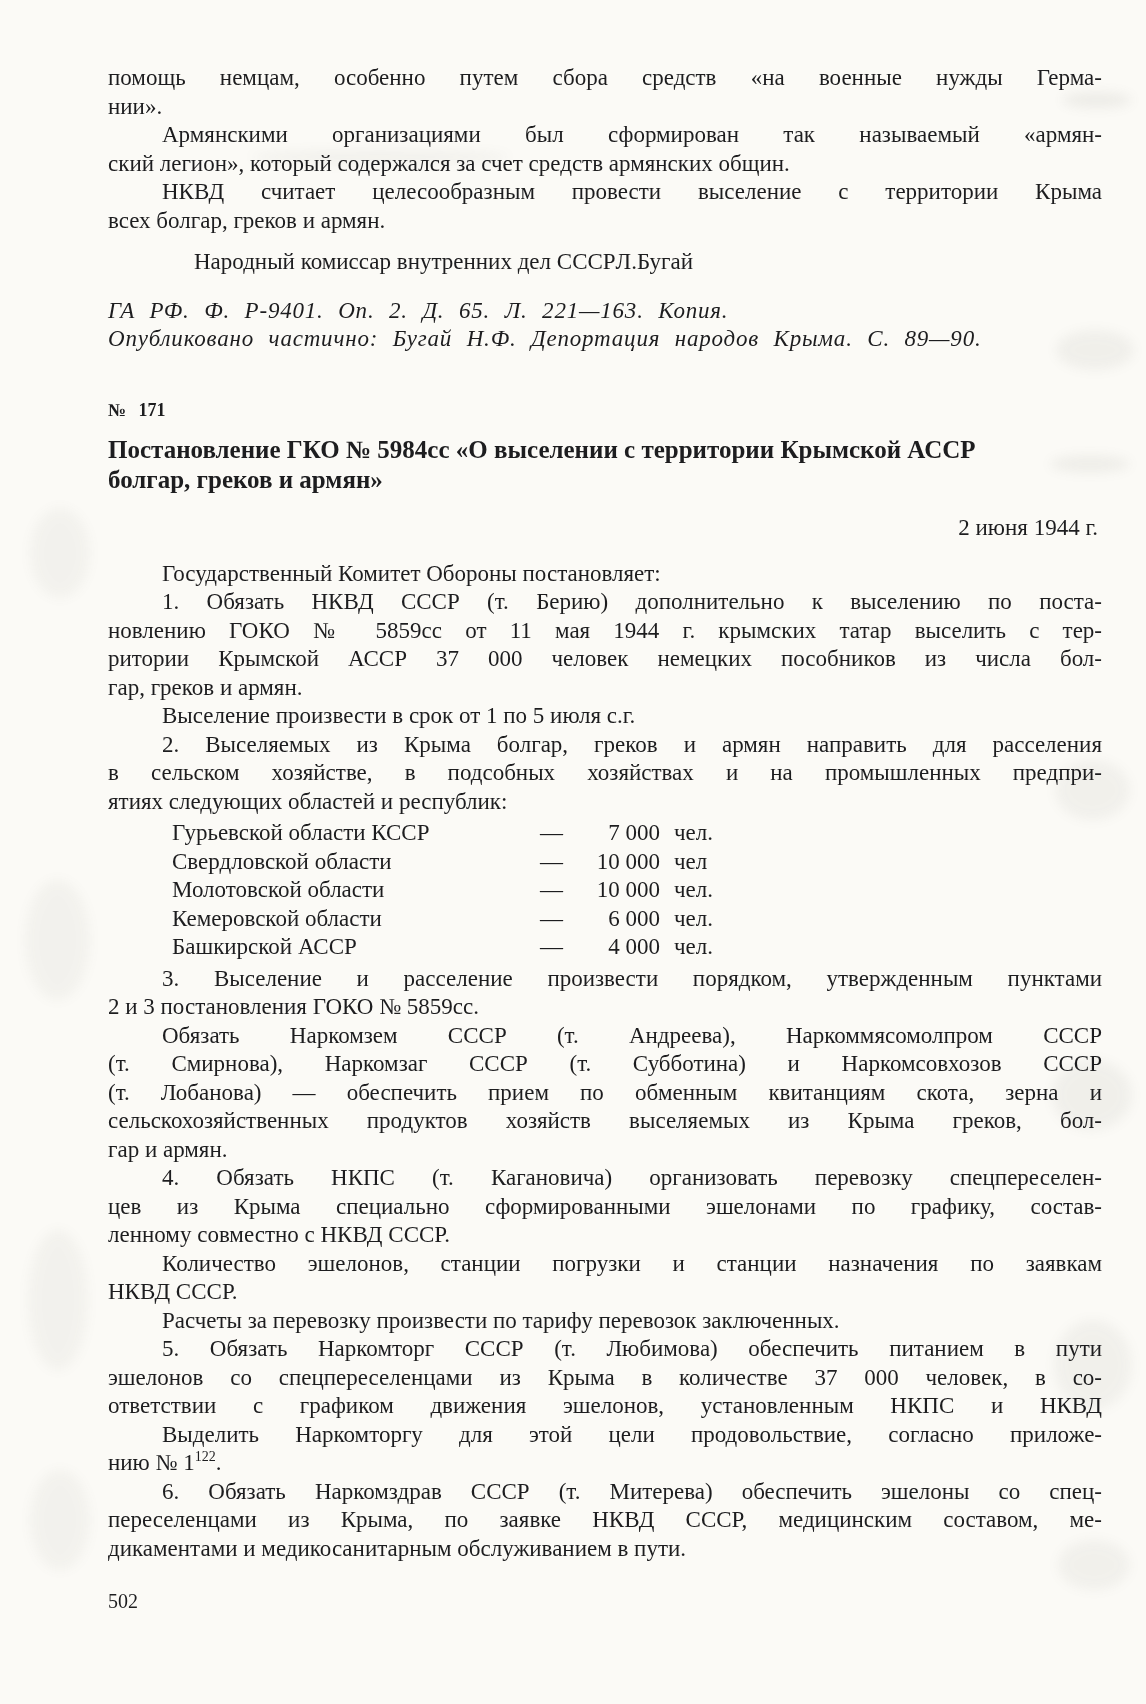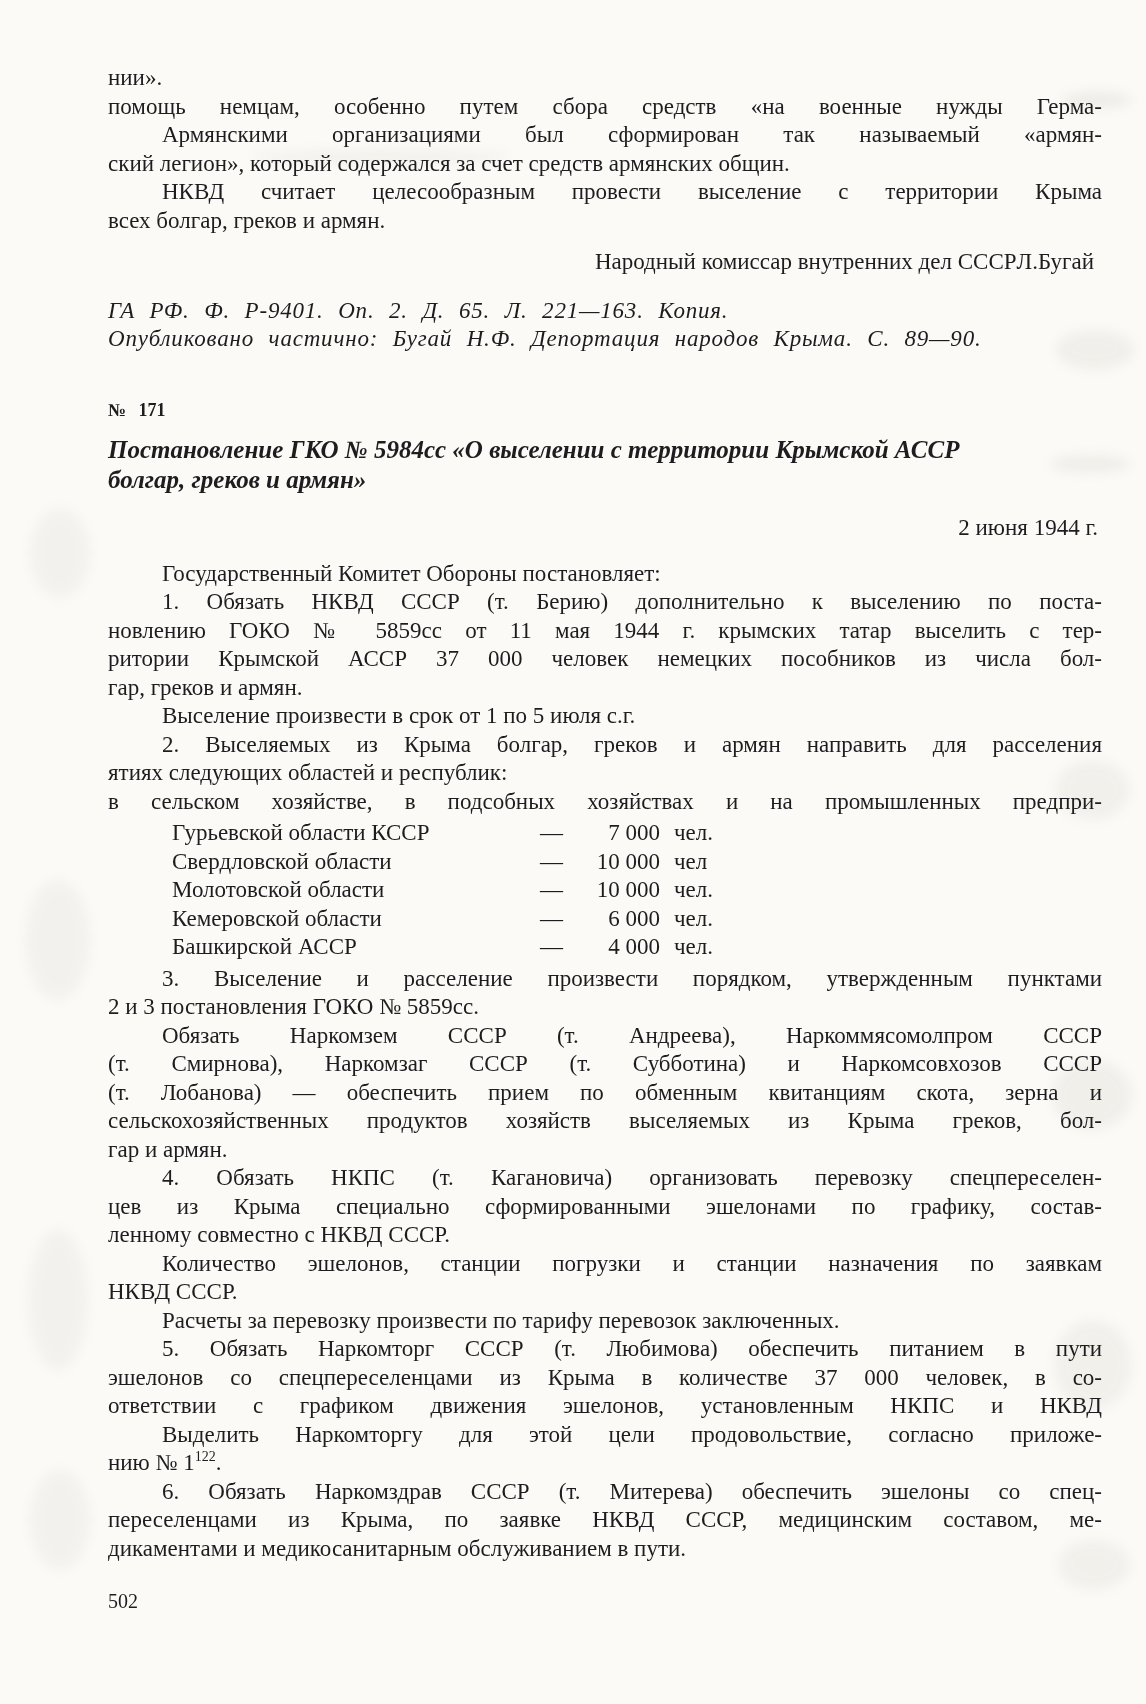--- a/index.html
+++ b/index.html
@@ -12,26 +12,26 @@
     overflow:hidden;
   }
   .content {
     position:absolute; left:108px; top:64px; width:994px;
     font-size:23px; line-height:28.5px;
   }
   .ln { text-align:left; }
   .fill { text-align:justify; text-align-last:justify; }
   .ind { text-indent:54px; }
   .sig-row {
-    display:flex; justify-content:flex-end;
+    display:flex; justify-content:flex-start;
     margin-top:13px; padding-left:86px; padding-right:8px;
   }
   .source { margin-top:20px; font-style:italic; letter-spacing:0.8px; word-spacing:8px; }
   .docnum { margin-top:42px; font-weight:bold; font-size:18px; word-spacing:8px; }
-  .title  { margin-top:11px; font-weight:bold; font-size:25px; line-height:30px;font-style:italic; }
+  .title  { margin-top:11px; font-weight:bold; font-size:25px; line-height:30px; }
   .date   { margin-top:19px; text-align:right; padding-right:4px; }
   .opening{ margin-top:17px; }
   .alloc  { margin:3px 0; }
   .alloc-row { display:flex; }
   .alloc-region { margin-left:64px; width:368px; }
   .alloc-dash   { width:36px; }
   .alloc-amount { width:84px; text-align:right; }
   .alloc-unit   { margin-left:14px; }
   .pagenum { margin-top:24px; font-size:20px; }
   sup.fn { font-size:14px; line-height:0; vertical-align:super; }
@@ -51,22 +51,22 @@
   <div class="sm" style="left:1055px;top:760px;width:75px;height:60px;opacity:.07;"></div>
   <div class="sm" style="left:25px;top:880px;width:65px;height:120px;opacity:.06;"></div>
   <div class="sm" style="left:1052px;top:1060px;width:80px;height:70px;opacity:.08;"></div>
   <div class="sm" style="left:28px;top:1230px;width:60px;height:140px;opacity:.06;"></div>
   <div class="sm" style="left:1054px;top:1320px;width:78px;height:90px;opacity:.07;"></div>
   <div class="sm" style="left:30px;top:1470px;width:60px;height:100px;opacity:.06;"></div>
   <div class="sm" style="left:1058px;top:1540px;width:72px;height:50px;opacity:.07;"></div>
 
   <div class="content">
 
+    <div class="ln fill">помощь немцам, особенно путем сбора средств «на военные нужды Герма-</div>
     <div class="ln">нии».</div>
-    <div class="ln fill">помощь немцам, особенно путем сбора средств «на военные нужды Герма-</div>
     <div class="ln fill ind">Армянскими организациями был сформирован так называемый «армян-</div>
     <div class="ln">ский легион», который содержался за счет средств армянских общин.</div>
     <div class="ln fill ind">НКВД считает целесообразным провести выселение с территории Крыма</div>
     <div class="ln">всех болгар, греков и армян.</div>
 
     <div class="sig-row">
       <span>Народный комиссар внутренних дел СССР</span>
       <span>Л.Бугай</span>
     </div>
 
@@ -85,22 +85,22 @@
     <div class="ln ind opening">Государственный Комитет Обороны постановляет:</div>
 
     <div class="ln fill ind">1. Обязать НКВД СССР (т. Берию) дополнительно к выселению по поста-</div>
     <div class="ln fill">новлению ГОКО № 5859сс от 11 мая 1944 г. крымских татар выселить с тер-</div>
     <div class="ln fill">ритории Крымской АССР 37 000 человек немецких пособников из числа бол-</div>
     <div class="ln">гар, греков и армян.</div>
 
     <div class="ln ind">Выселение произвести в срок от 1 по 5 июля с.г.</div>
 
     <div class="ln fill ind">2. Выселяемых из Крыма болгар, греков и армян направить для расселения</div>
+    <div class="ln fill">в сельском хозяйстве, в подсобных хозяйствах и на промышленных предпри-</div>
     <div class="ln">ятиях следующих областей и республик:</div>
-    <div class="ln fill">в сельском хозяйстве, в подсобных хозяйствах и на промышленных предпри-</div>
 
     <div class="alloc">
       <div class="alloc-row">
         <span class="alloc-region">Гурьевской области КССР</span>
         <span class="alloc-dash">—</span>
         <span class="alloc-amount">7 000</span>
         <span class="alloc-unit">чел.</span>
       </div>
       <div class="alloc-row">
         <span class="alloc-region">Свердловской области</span>

